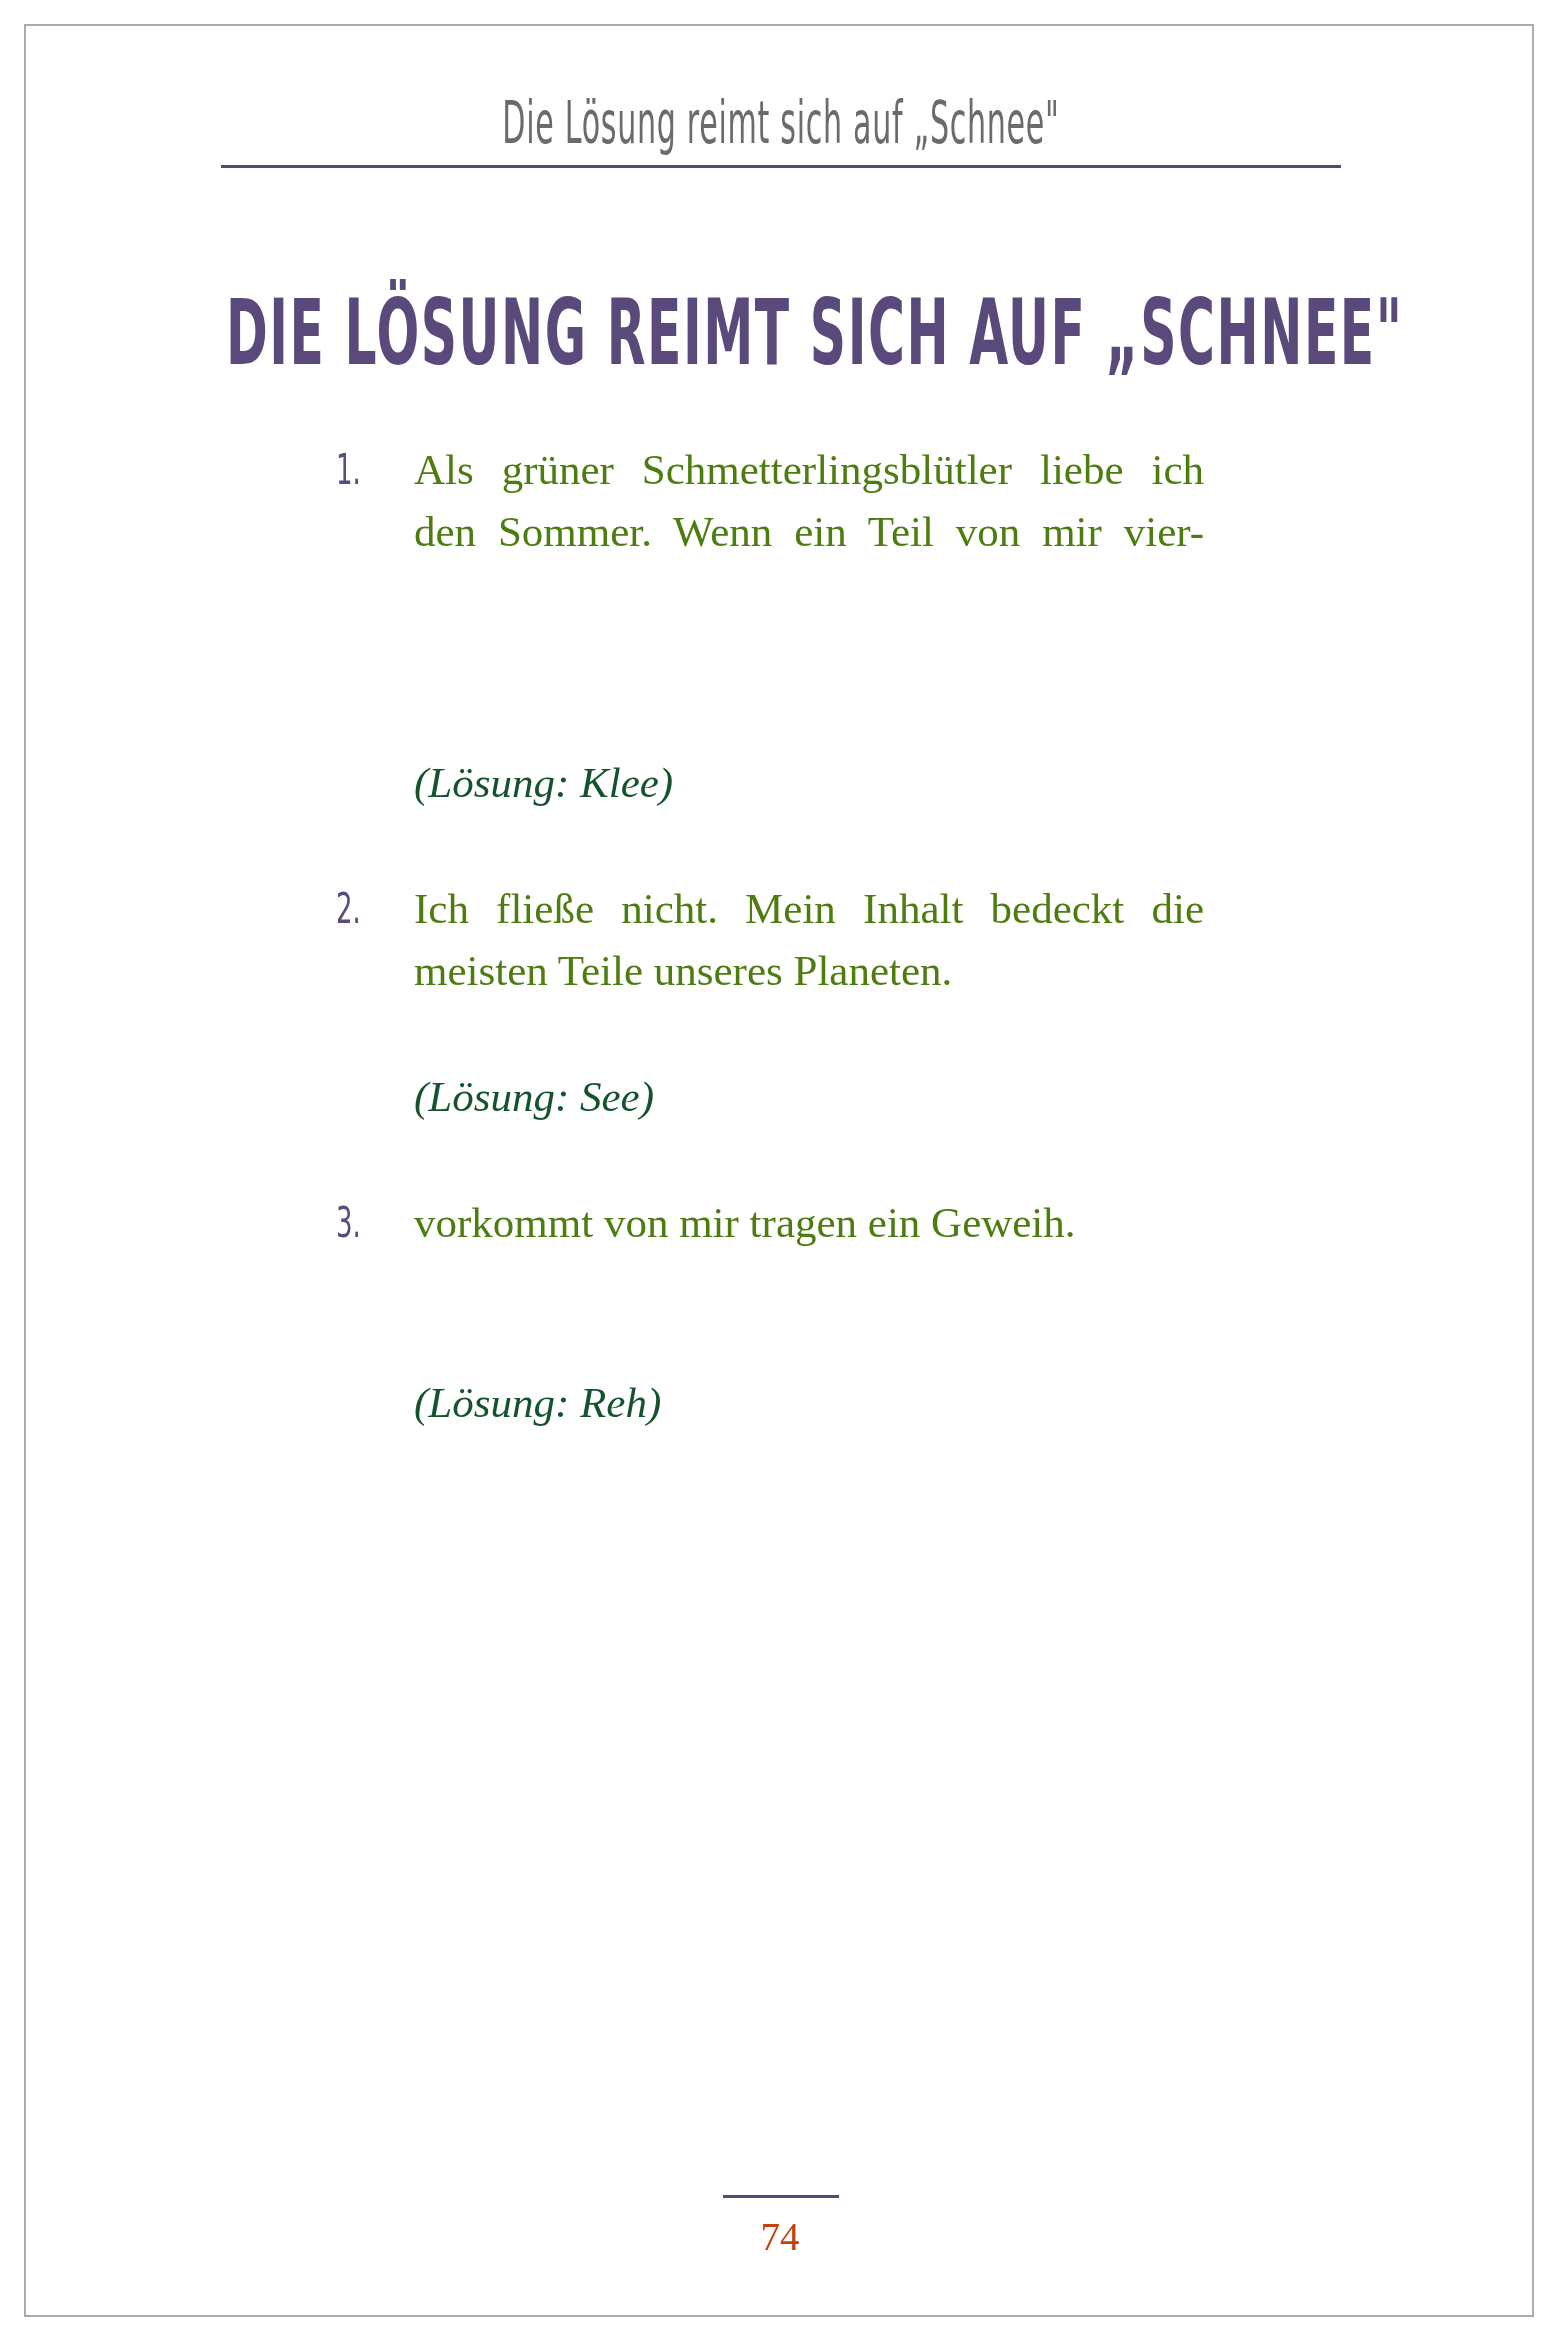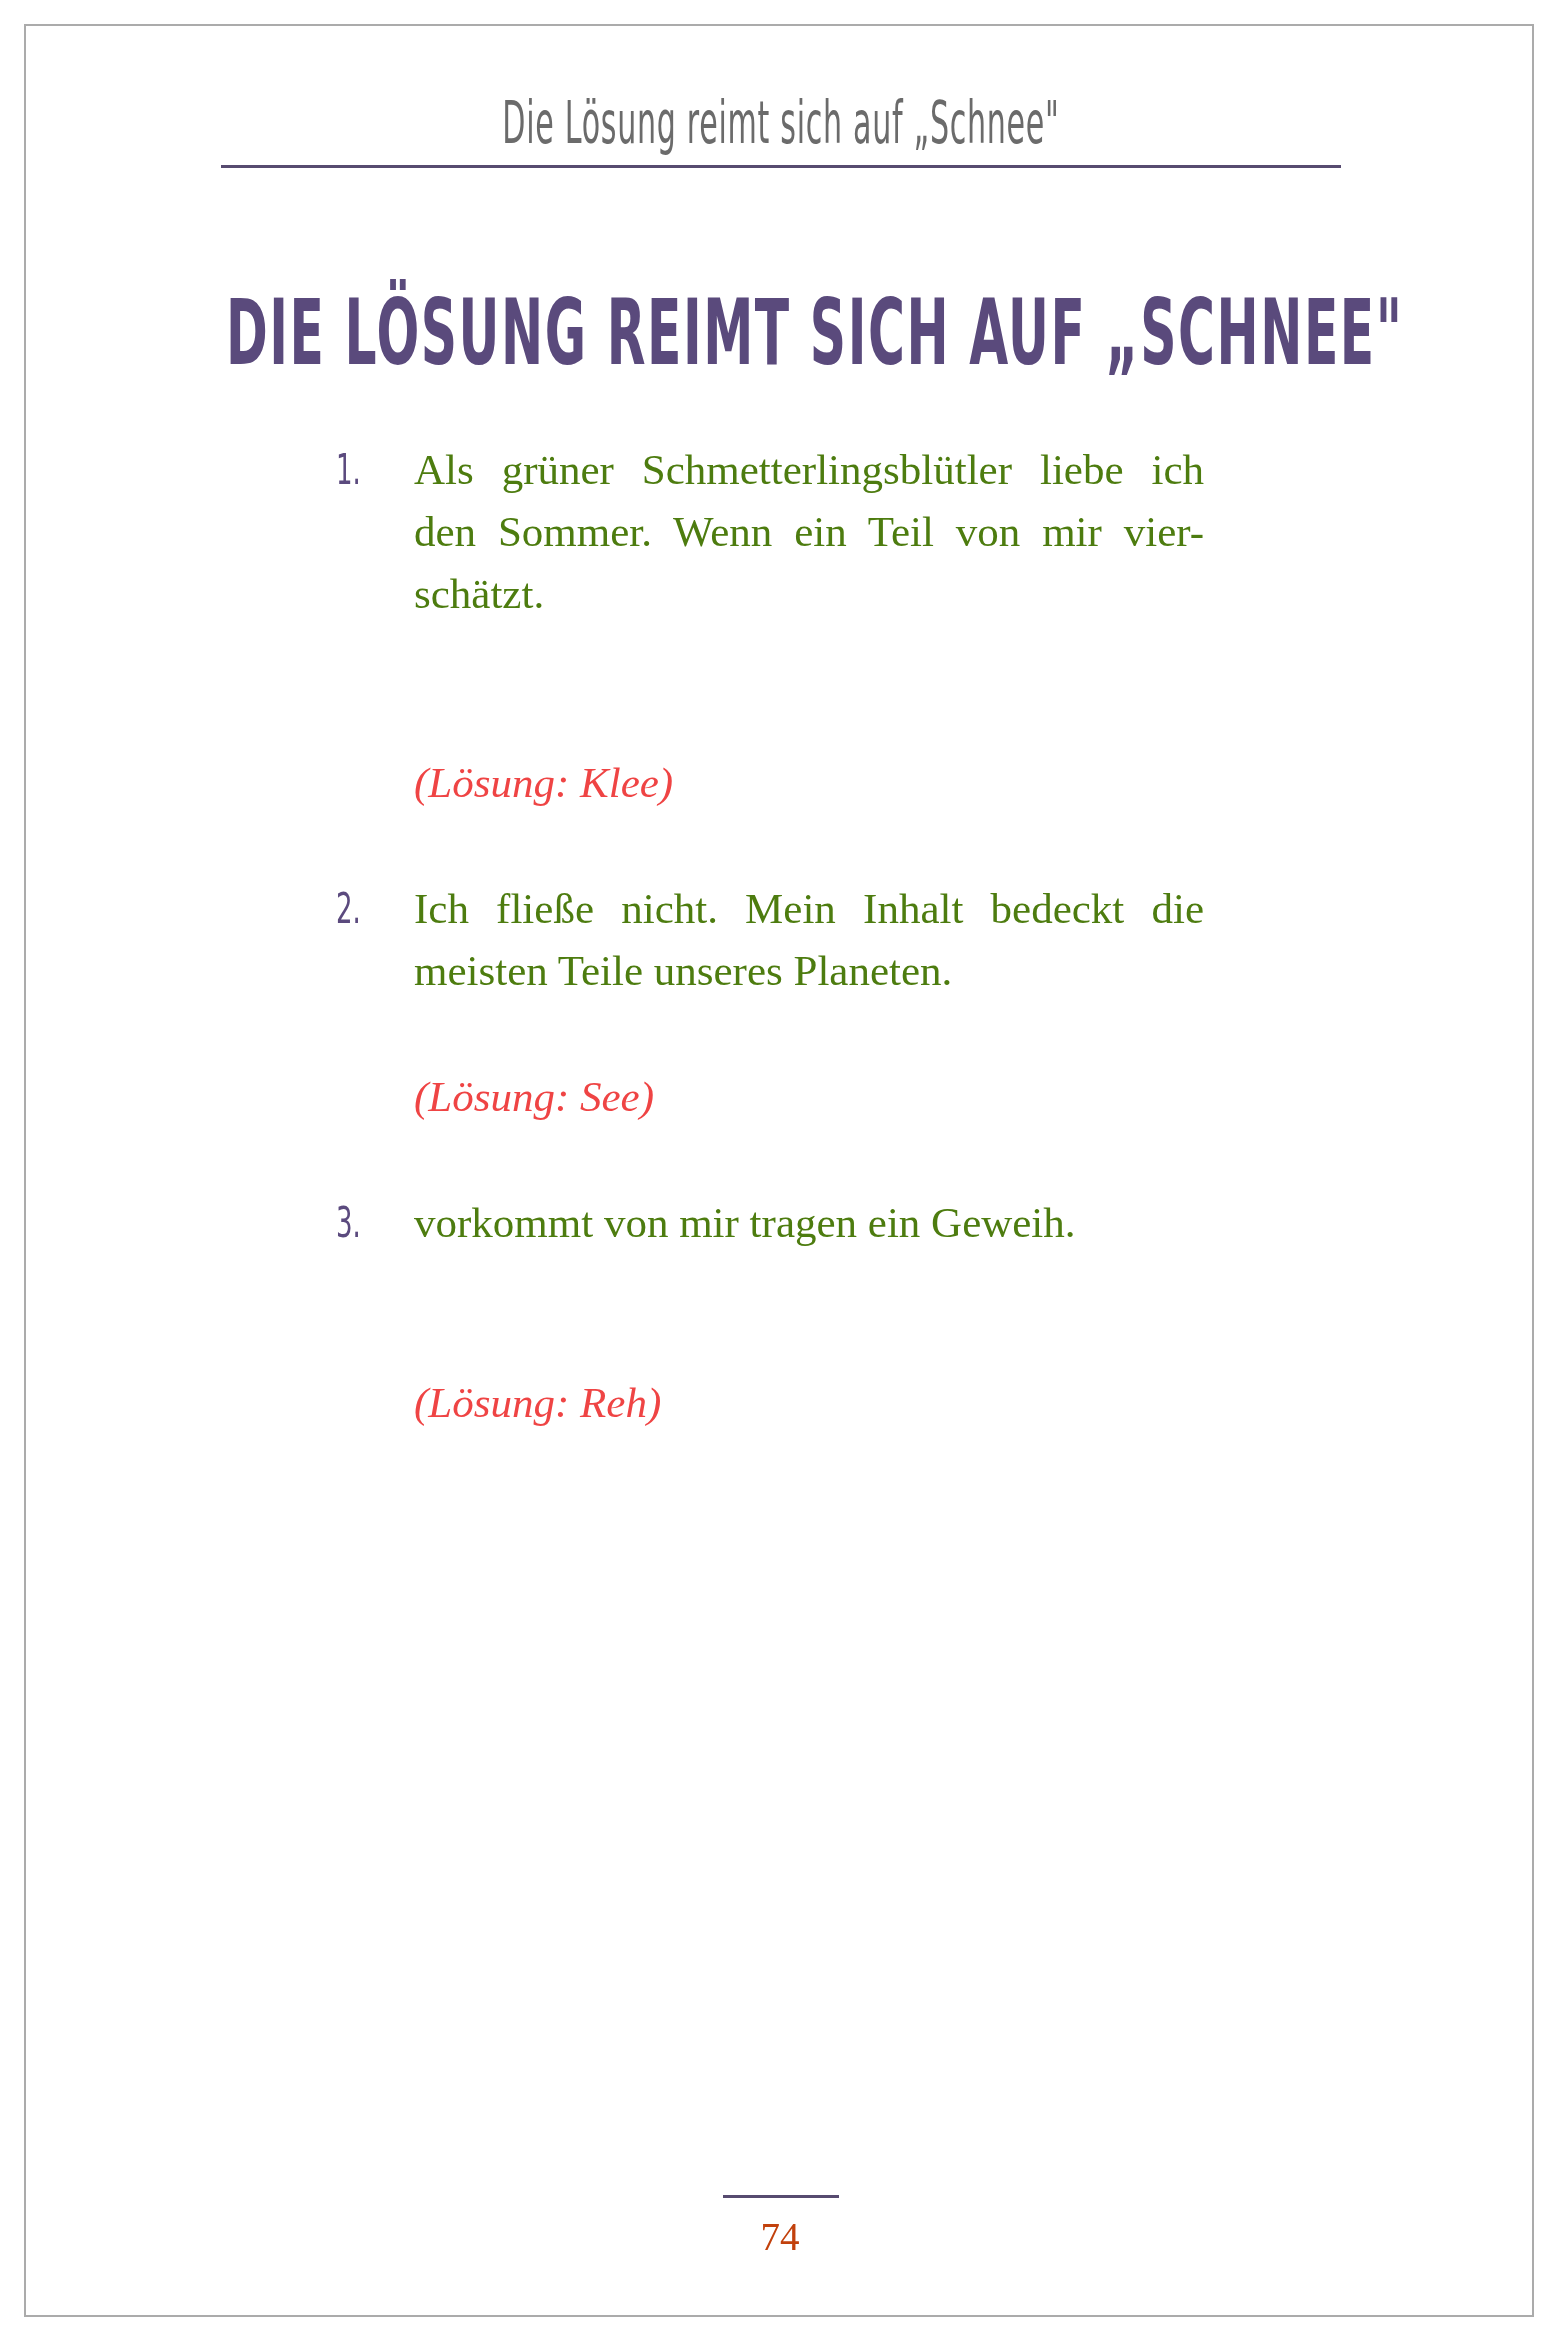--- a/index.html
+++ b/index.html
@@ -34,21 +34,21 @@
   }
   .body-text {
     position: absolute; left: 414px; width: 790px;
     font-family: "Liberation Serif", serif; color: #4d7c0f;
     font-size: 43px; line-height: 62px; text-align: justify;
   }
   .body-line { display: block; white-space: nowrap; text-align: justify; text-align-last: justify; height: 62px; }
   .body-line.last { text-align-last: left; }
   .solution {
     position: absolute; left: 414px;
-    font-family: "Liberation Serif", serif; font-style: italic; color: #ef4444;
+    font-family: "Liberation Serif", serif; font-style: italic; color: #14532d;
     font-size: 43px; line-height: 62px; white-space: nowrap;
   }
   .foot-rule {
     position: absolute; left: 723px; width: 116px; top: 2195px; height: 2.7px; background: #574b70;
   }
   .page-number {
     position: absolute; left: 713px; width: 134px; top: 2210px; text-align: center;
     font-family: "Liberation Serif", serif; color: #c2410c; font-size: 39px; line-height: 54px;
   }
 </style>
@@ -60,21 +60,20 @@
 <div class="running-head"><span>Die Lösung reimt sich auf „Schnee"</span></div>
 <div class="head-rule"></div>
 
 <div class="title">DIE LÖSUNG REIMT SICH AUF „SCHNEE"</div>
 
 <div>
   <div class="num" style="top:439px;">1.</div>
   <div class="body-text" style="top:439px;">
     <span class="body-line">Als grüner Schmetterlingsblütler liebe ich</span>
     <span class="body-line">den Sommer. Wenn ein Teil von mir vier-</span>
-    <span class="body-line last">schätzt.</span>
   </div>
   <div class="solution" style="top:752px;">(Lösung: Klee)</div>
 </div>
 
 <div>
   <div class="num" style="top:878px;">2.</div>
   <div class="body-text" style="top:878px;">
     <span class="body-line">Ich fließe nicht. Mein Inhalt bedeckt die</span>
     <span class="body-line last">meisten Teile unseres Planeten.</span>
   </div>

